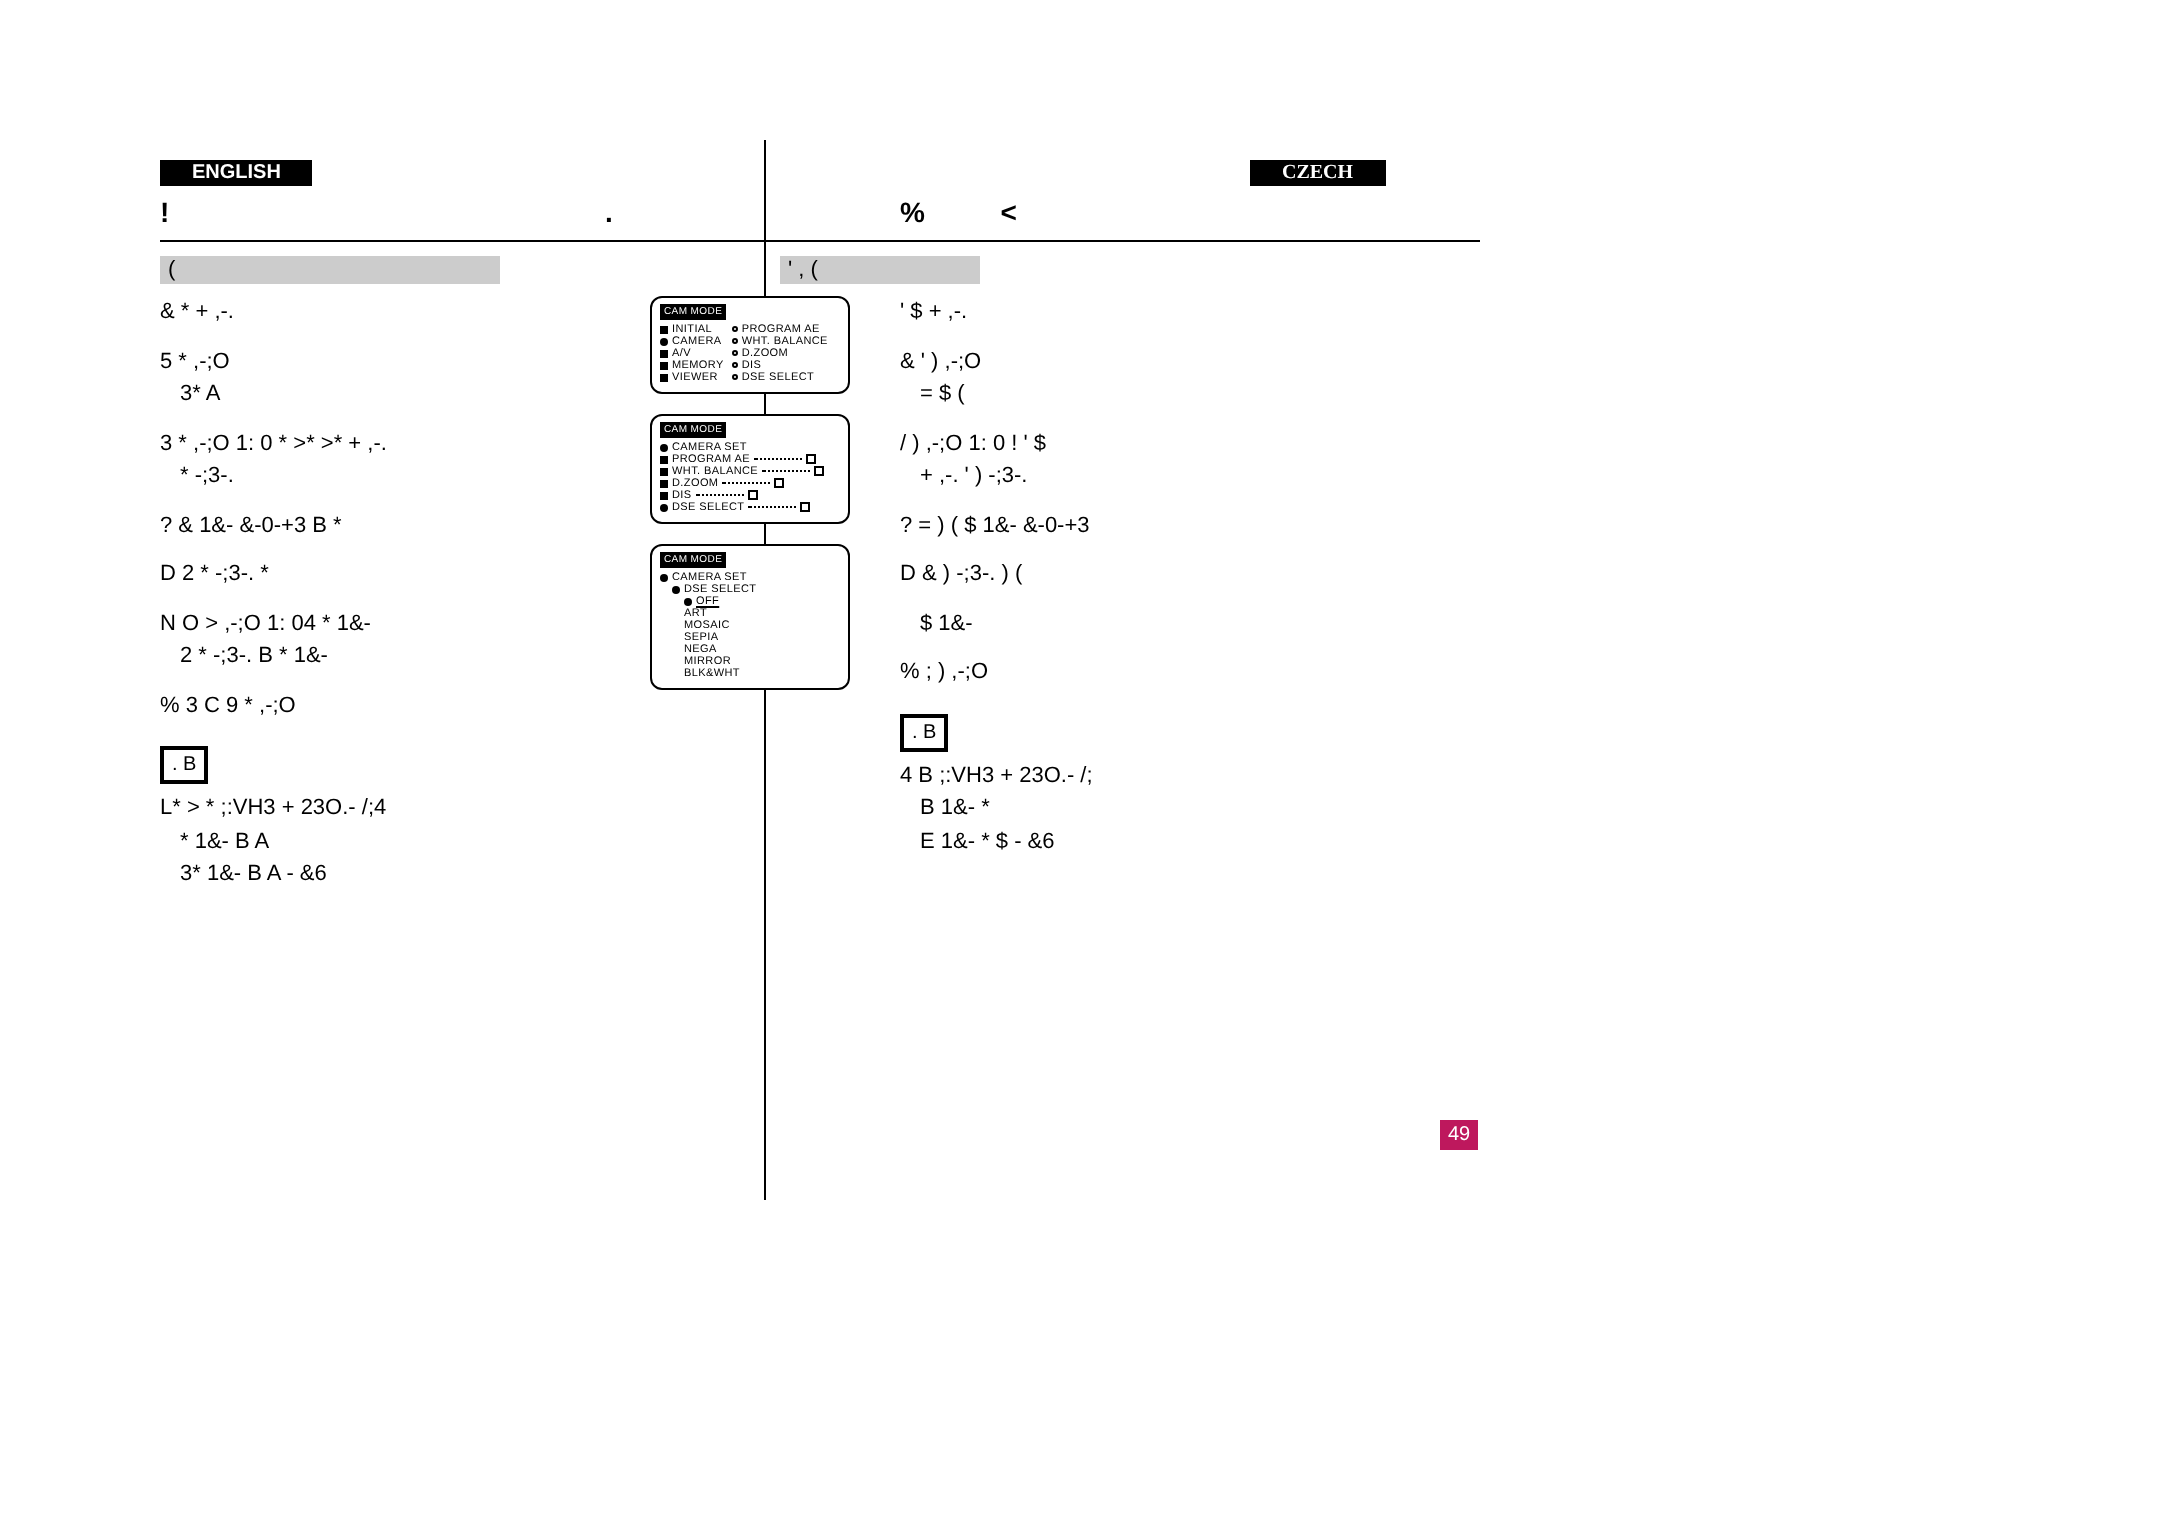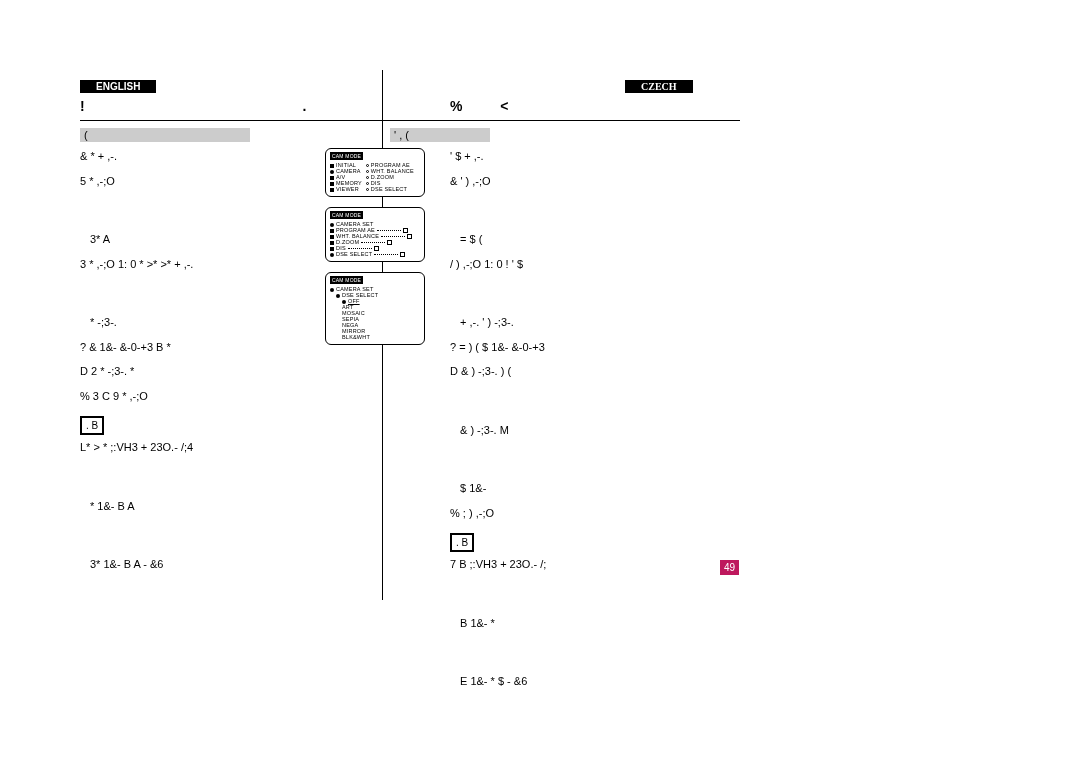--- a/index.html
+++ b/index.html
@@ -120,21 +120,21 @@
     width: 5px; height: 5px;
     border: 0.5px solid #000;
     font-size: 4px;
     text-align: center;
     line-height: 5px;
     vertical-align: middle;
   }
   .sq { display:inline-block; width:4px; height:4px; background:#000; margin-right:2px; vertical-align: middle;}
   .circ { display:inline-block; width:3px; height:3px; border:0.5px solid #000; border-radius:50%; margin-right:2px; vertical-align: middle;}
   .circf { display:inline-block; width:4px; height:4px; background:#000; border-radius:50%; margin-right:2px; vertical-align: middle;}
-  .sub-indent { margin-left: 10px; margin-top: 42px; }
+  .sub-indent { margin-left: 10px; }
   .page-num {
     position: absolute;
     left: 640px;
     top: 480px;
     background: #be185d;
     color: #fff;
     font-size: 10px;
     padding: 2px 4px;
   }
 </style>
@@ -170,46 +170,49 @@
     <div class="step">
       <div>5    * ,-;O</div>
       <div class="sub-indent">3*        A</div>
     </div>
     <div class="step">
       <div>3    * ,-;O 1: 0    * &gt;* &gt;*  + ,-.</div>
       <div class="sub-indent">*  -;3-.</div>
     </div>
     <div class="step">?  &amp;    1&amp;-  &amp;-0-+3 B    *</div>
     <div class="step">D  2    *  -;3-.        *</div>
+    <div class="step">
+      <div>N   O   &gt; ,-;O 1: 04        * 1&amp;-</div>
+      <div class="sub-indent">2    *  -;3-.      B    *  1&amp;-</div>
+    </div>
     <div class="step">%   3   C 9       * ,-;O</div>
     <div class="boxed">. B</div>
     <div>L*        &gt;  *  ;:VH3 + 23O.-   /;4</div>
     <div class="sub-indent">*  1&amp;- B         A</div>
     <div class="sub-indent">3*  1&amp;- B      A           - &amp;6</div>
   </div>
 
   <div class="col col-right">
     <div class="step">'     $    + ,-.</div>
     <div class="step">
       <div>&amp;   '    ) ,-;O</div>
       <div class="sub-indent">=            $   (</div>
     </div>
     <div class="step">
       <div>/   ) ,-;O 1: 0  !   '     $</div>
       <div class="sub-indent">+ ,-.        '   )  -;3-.</div>
     </div>
     <div class="step">?  =    )   (     $  1&amp;-  &amp;-0-+3</div>
     <div class="step">D  &amp;     )  -;3-.       )   (</div>
     <div class="step">
-      <div class="sub-indent">&amp;    )  -;3-.    M</div>
       <div class="sub-indent">$   1&amp;-</div>
     </div>
     <div class="step">%   ;          )   ,-;O</div>
     <div class="boxed">. B</div>
-    <div>7     B    ;:VH3 + 23O.-   /;</div>
+    <div>4     B    ;:VH3 + 23O.-   /;</div>
     <div class="sub-indent">B     1&amp;-  *</div>
     <div class="sub-indent">E    1&amp;-       *    $    - &amp;6</div>
   </div>
 
   <div class="menu-stack">
 
     <div class="menu-box">
       <span class="menu-title-bar">CAM MODE</span>
       <div class="menu-cols">
         <ul class="menu-list">

